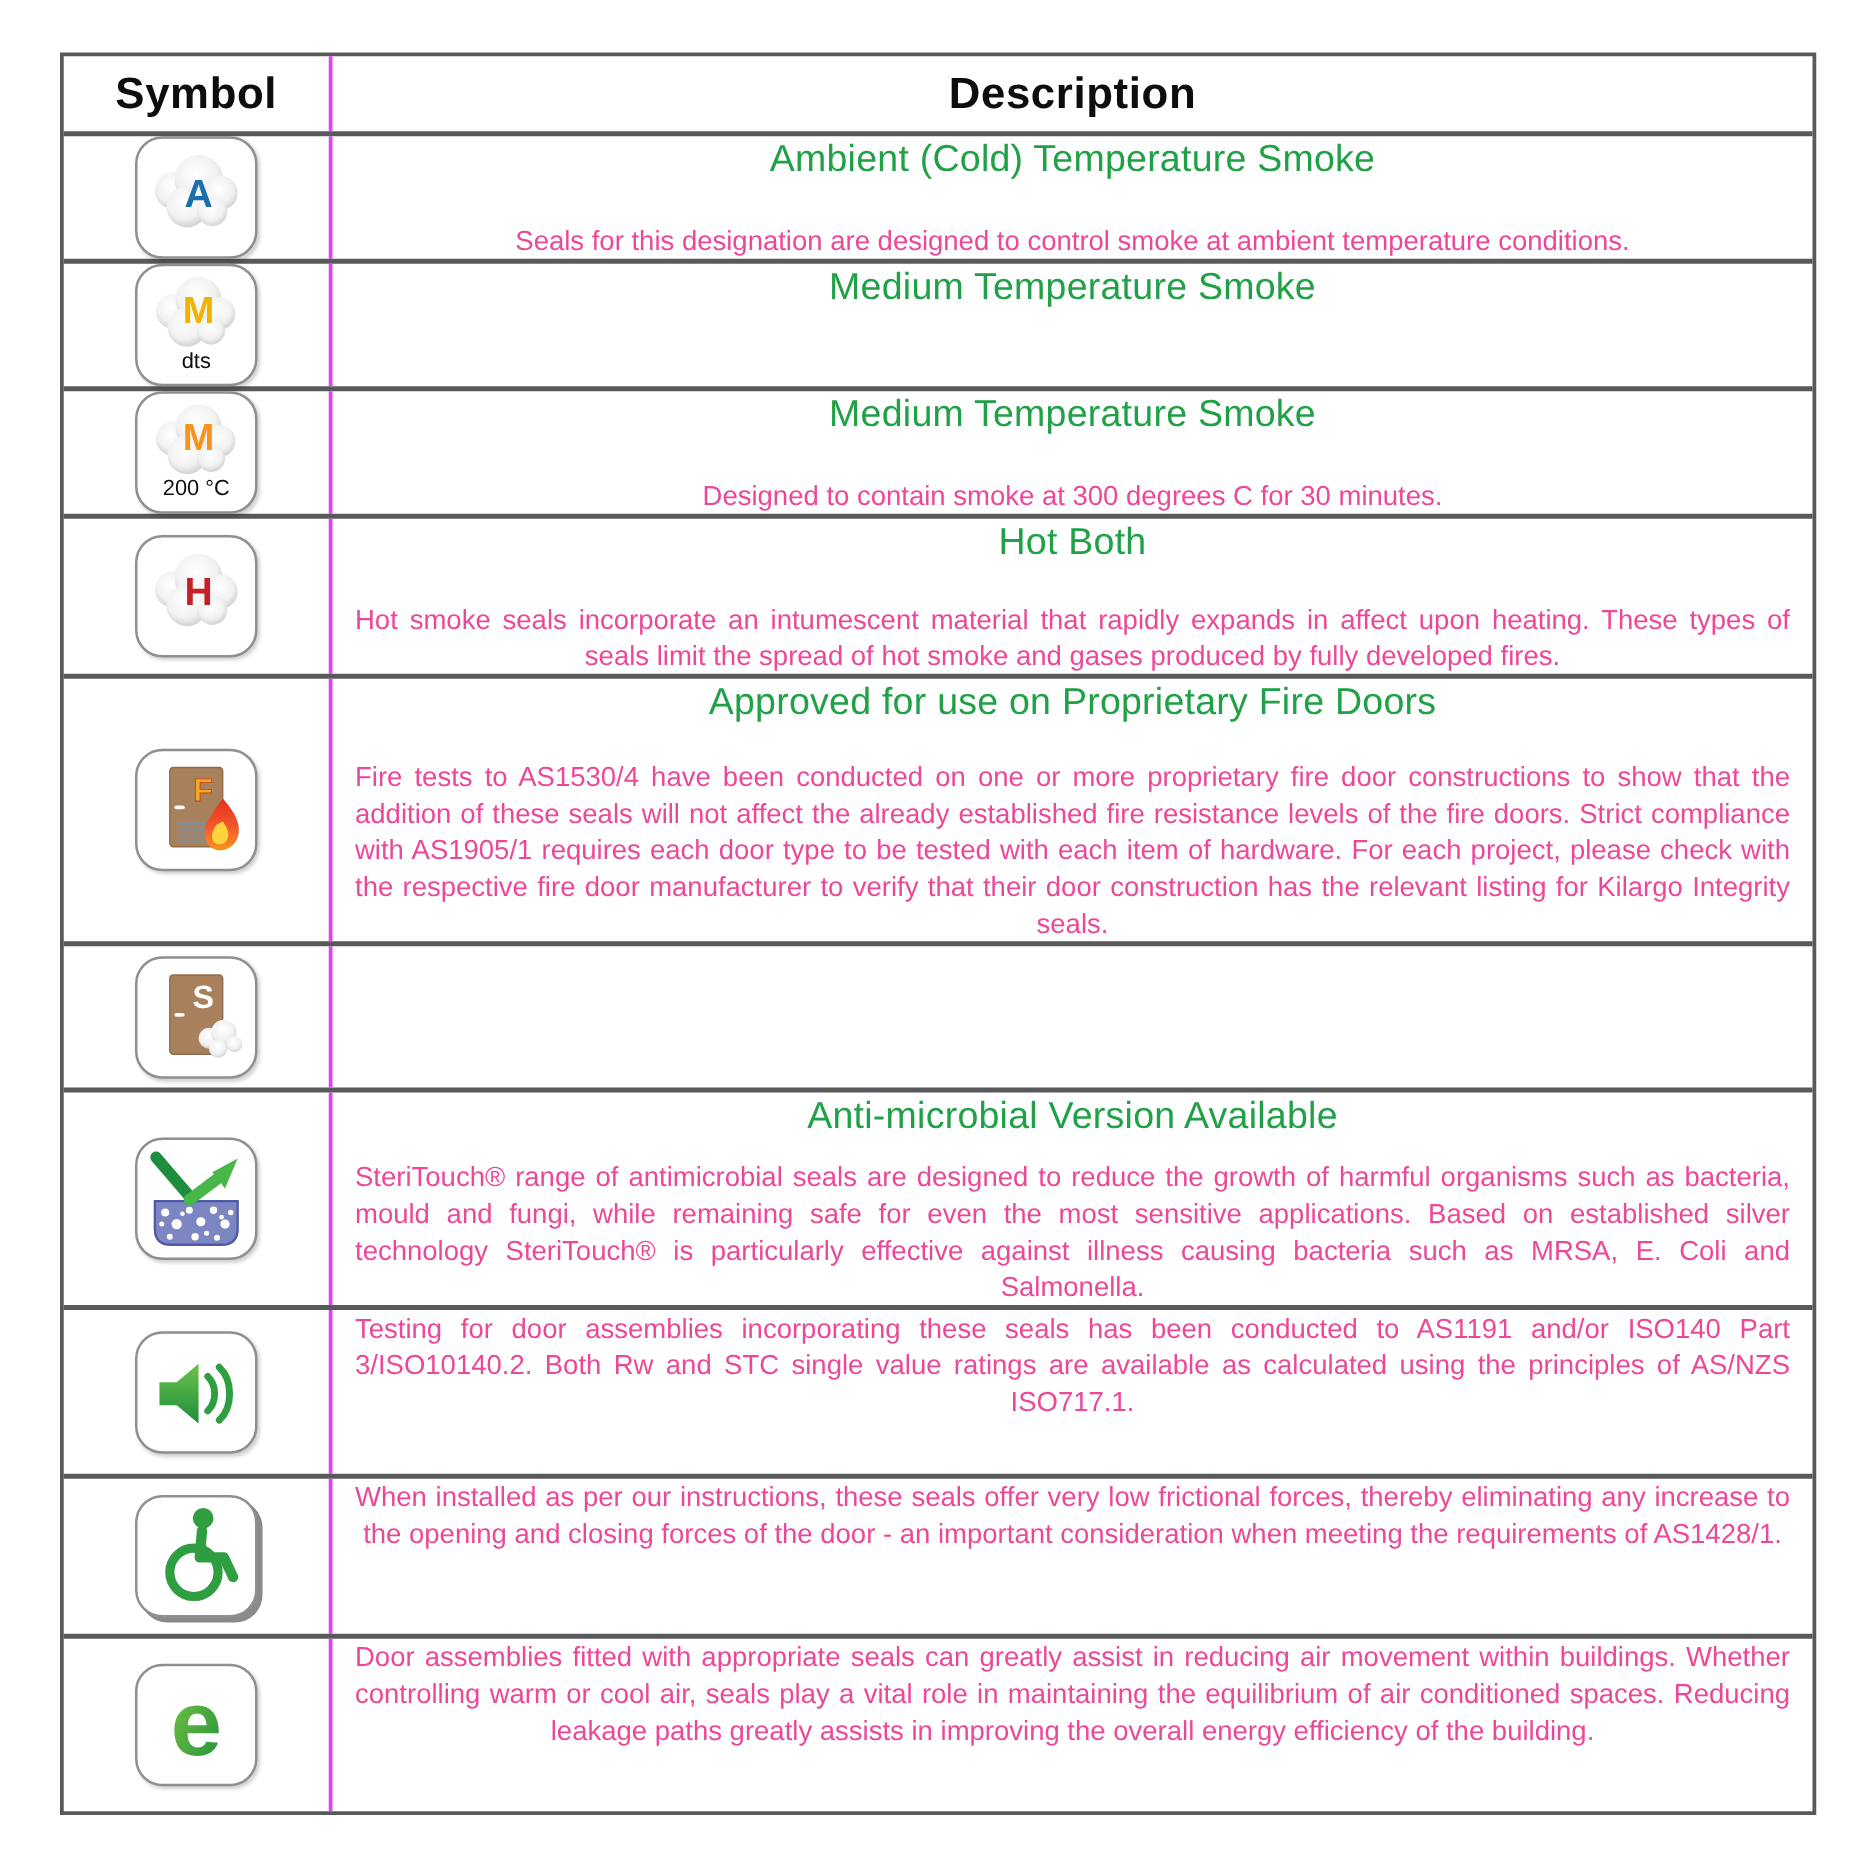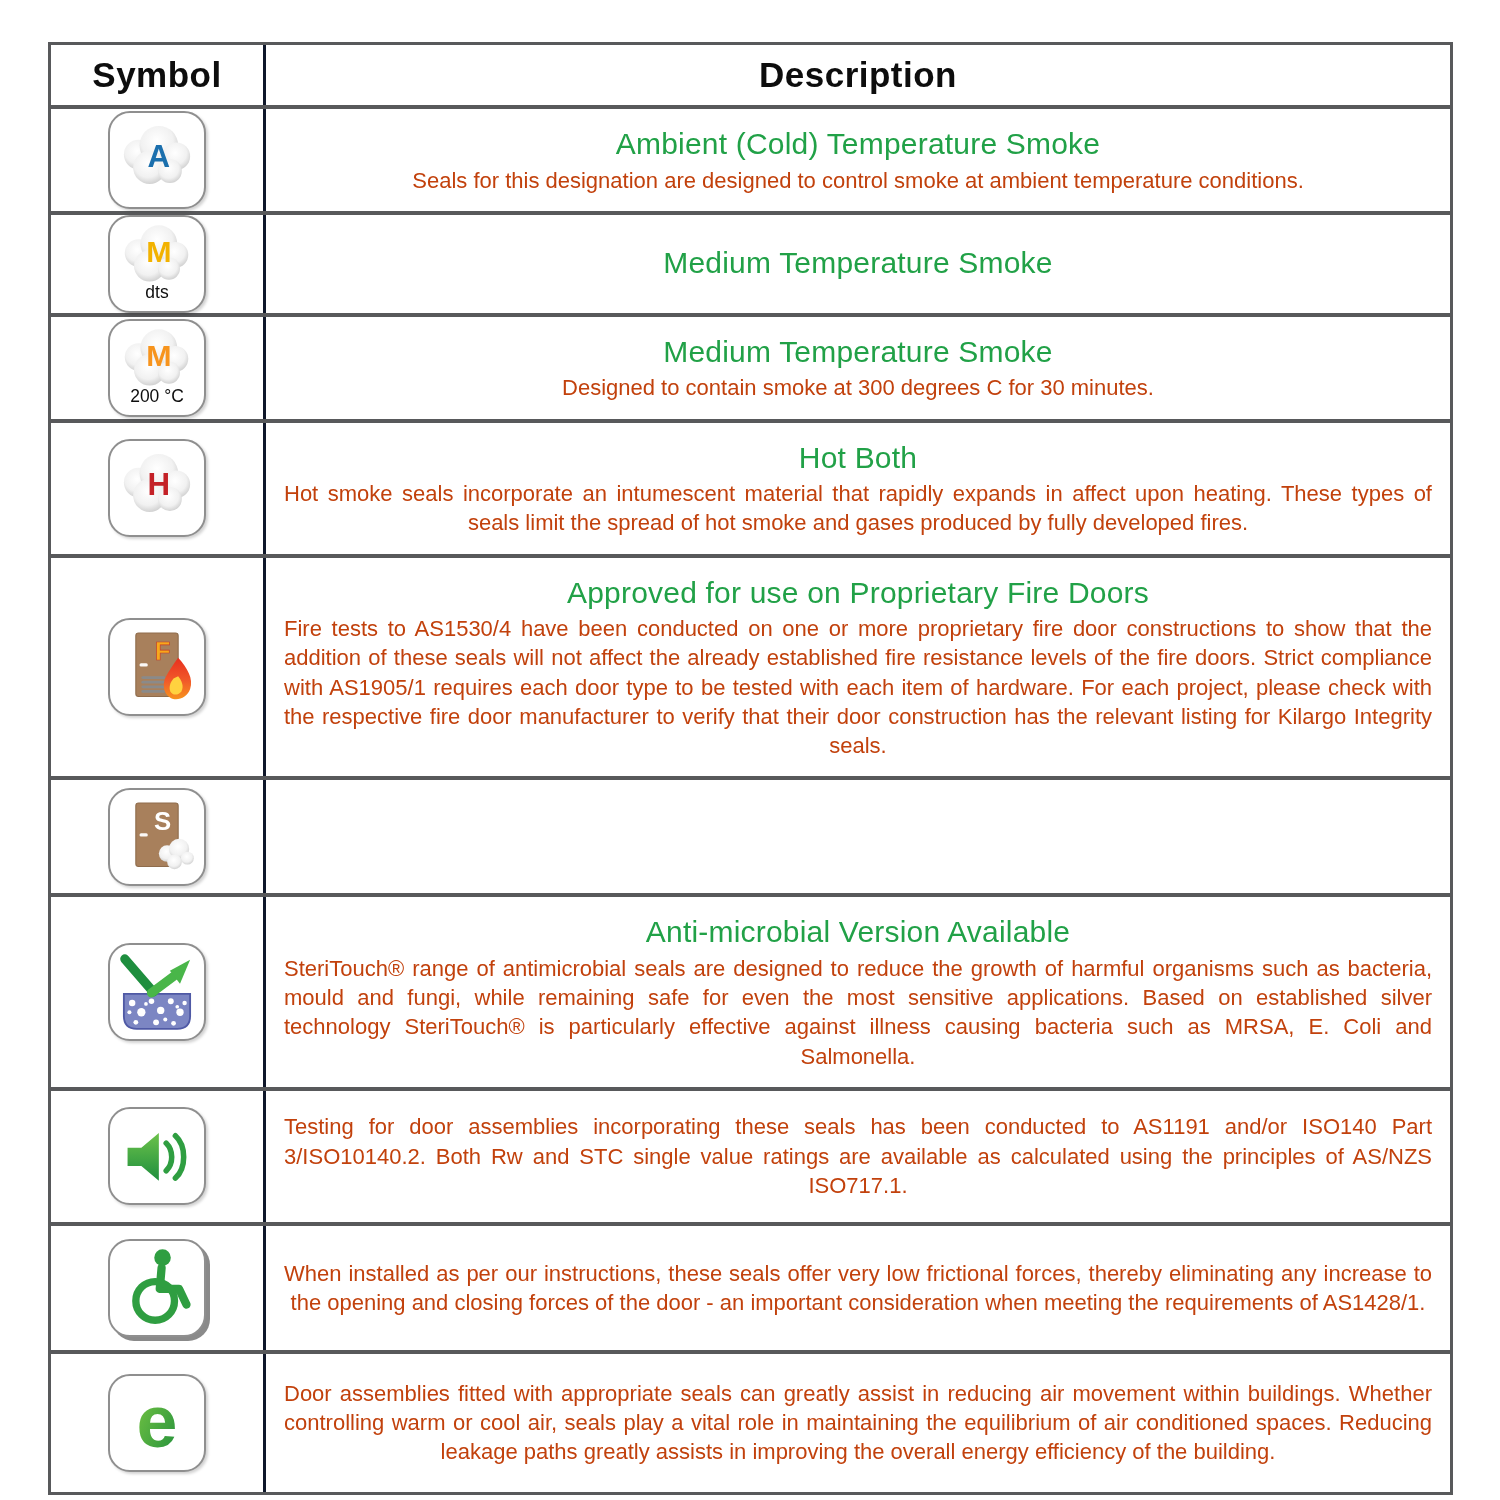--- a/index.html
+++ b/index.html
@@ -16,28 +16,28 @@
     box-sizing:border-box;
   }
   .row{
     display:flex;
     border-top:4px solid #58595B;
     box-sizing:border-box;
   }
   .row:first-child{border-top:none;}
   .sym-cell{
     width:215px;flex:0 0 215px;
-    border-right:3px solid #0f172a;
+    border-right:3px solid #d946ef;
     display:flex;align-items:center;justify-content:center;
     box-sizing:border-box;
   }
   .desc-cell{
     flex:1;
-    display:flex;flex-direction:column;justify-content:center;
-    padding:16px 18px;
+    display:flex;flex-direction:column;justify-content:space-between;
+    padding:0 18px;
     box-sizing:border-box;
   }
   .hdr .sym-cell,.hdr .desc-cell{
     font-size:35px;font-weight:bold;color:#0d0d0d;
     display:flex;align-items:center;justify-content:center;
     padding:10px 0;letter-spacing:0.5px;
   }
   .row-title{
     color:#21A147;
     font-size:30px;
@@ -46,21 +46,21 @@
     margin:0 0 3px 0;
     letter-spacing:0.2px;
   }
   .row-body{
     font-size:22px;
     line-height:1.33;
     text-align:justify;
     text-align-last:center;
     -moz-text-align-last:center;
     margin:0;
-    color:#c2410c;
+    color:#ec4899;
   }
   .tile{
     width:98px;height:98px;
     background:#fff;
     border:2px solid #8f8f8f;
     border-radius:22px;
     box-shadow:2px 2px 3px rgba(0,0,0,0.18);
     display:flex;align-items:center;justify-content:center;
     box-sizing:border-box;
   }

